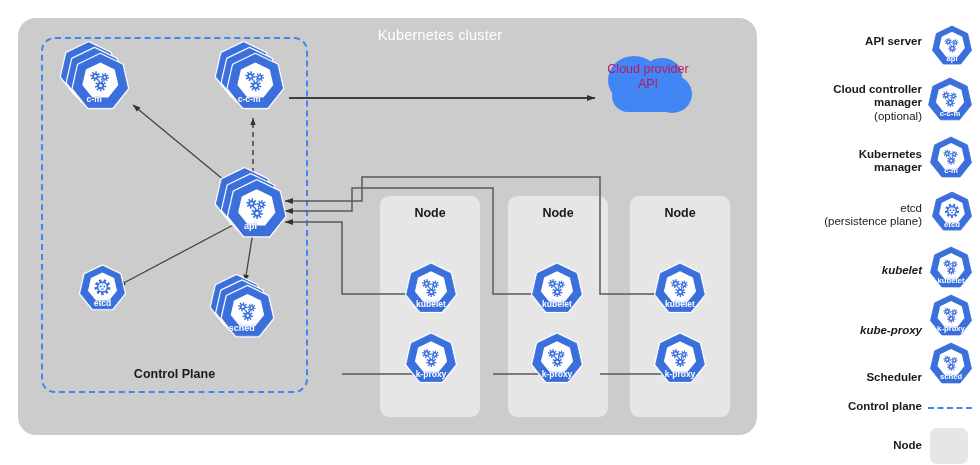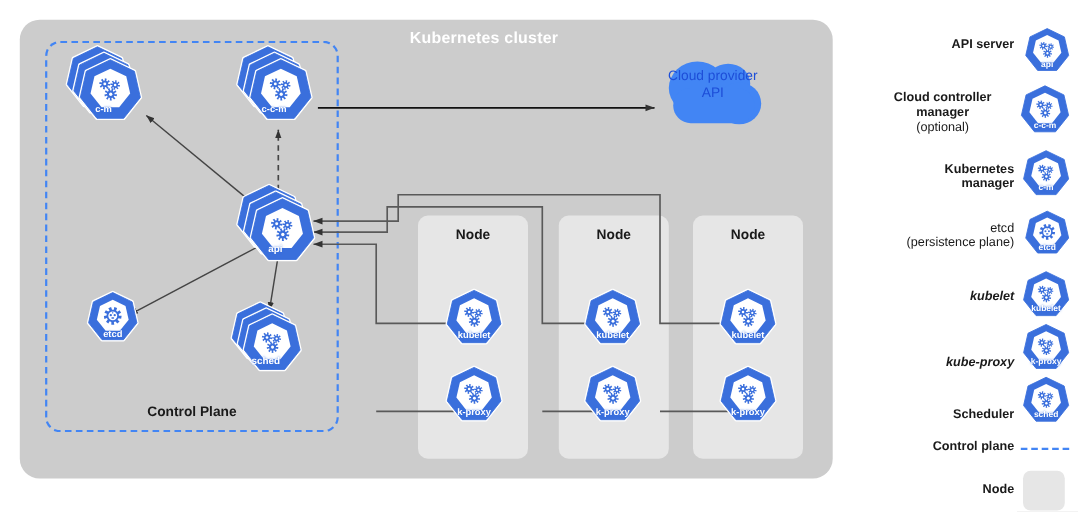--- a/index.html
+++ b/index.html
@@ -6,21 +6,21 @@
   html,body{margin:0;padding:0;background:#ffffff;}
   body{width:980px;height:465px;position:relative;overflow:hidden;
        font-family:"Liberation Sans","DejaVu Sans",sans-serif;}
 
   #stage{position:absolute;left:0;top:0;width:980px;height:465px;}
 
   
   .cluster-box{position:absolute;left:18px;top:18px;width:739px;height:417px;
        background:#cccccc;border-radius:18px;}
   .cluster-title{position:absolute;left:300px;top:27px;width:280px;text-align:center;
-       color:#ffffff;font-size:14.5px;font-weight:bold;letter-spacing:.2px;}
+       color:#ffffff;font-size:14.5px;font-weight:normal;letter-spacing:.2px;}
 
   .cp-box{position:absolute;left:41px;top:37px;width:267px;height:356px;
        border:2.5px dashed #4285f4;border-radius:14px;box-sizing:border-box;background:transparent;}
   .cp-label{position:absolute;left:41px;top:367px;width:267px;text-align:center;
        color:#1a1a1a;font-size:12.5px;font-weight:bold;}
 
   
   .node-box{position:absolute;top:196px;width:100px;height:221px;
        background:#e6e6e6;border-radius:9px;}
   .node-box .node-label{position:absolute;left:0;top:10px;width:100%;text-align:center;
@@ -30,21 +30,21 @@
   
   .comp{position:absolute;}
   .comp .stackwrap{position:relative;}
 
   .caption{position:absolute;left:0;width:100%;text-align:center;
        color:#ffffff;font-weight:bold;pointer-events:none;}
 
   
   .cloud-wrap{position:absolute;left:600px;top:46px;width:96px;height:80px;}
   .cloud-text{position:absolute;left:0;top:16px;width:96px;text-align:center;
-       color:#1d4ed8;font-size:12.5px;line-height:15px;}
+       color:#be185d;font-size:12.5px;line-height:15px;}
 
   
   .legend{position:absolute;left:786px;top:20px;width:194px;height:440px;}
   .leg-row{position:absolute;left:0;width:194px;}
   .leg-text{position:absolute;right:58px;text-align:right;color:#1a1a1a;font-size:11.5px;
        font-weight:bold;line-height:13.5px;width:130px;}
   .leg-text.light{font-weight:normal;}
   .leg-text .it{font-weight:normal;}
   .leg-text .itb{font-style:italic;font-weight:bold;}
   .leg-icon{position:absolute;right:8px;}
@@ -325,21 +325,21 @@
               <path d="M26.24,16.40L26.05,17.48L24.88,17.21L24.49,17.77L25.33,18.61L24.43,19.23L23.79,18.21L23.12,18.33L23.12,19.52L22.04,19.33L22.31,18.16L21.75,17.77L20.91,18.61L20.29,17.71L21.31,17.07L21.19,16.40L20.00,16.40L20.19,15.32L21.36,15.59L21.75,15.03L20.91,14.19L21.81,13.57L22.45,14.59L23.12,14.47L23.12,13.28L24.20,13.47L23.93,14.64L24.49,15.03L25.33,14.19L25.95,15.09L24.93,15.73L25.05,16.40Z" fill="#3a6fdc"></path>
               <circle cx="23.12" cy="16.4" r="0.81" fill="#ffffff"></circle>
               <path d="M24.32,22.40L24.12,23.66L22.59,23.35L22.18,24.03L23.37,25.02L22.40,25.86L21.43,24.63L20.68,24.89L20.95,26.42L19.67,26.44L19.71,24.87L18.98,24.59L18.20,25.93L17.21,25.13L18.25,23.96L17.86,23.27L16.41,23.80L16.16,22.54L17.71,22.31L17.86,21.53L16.41,21.00L17.02,19.89L18.36,20.71L18.98,20.21L18.20,18.87L19.39,18.41L19.89,19.90L20.68,19.91L20.95,18.38L22.16,18.80L21.58,20.25L22.18,20.77L23.37,19.78L24.02,20.87L22.65,21.62L22.77,22.40Z" fill="#3a6fdc"></path>
               <circle cx="20.24" cy="22.4" r="1.06" fill="#ffffff"></circle>
             </svg>
             <div class="caption" style="top:28.0px;font-size:7.7px;text-shadow:0 0 2px #3a6fdc;">api</div>
           </div>
         </div>
       </div>
       <div class="leg-row" style="top: 58px;">
-        <div class="leg-text" style="top: 4.75px; text-align: center;"><span>Cloud controller</span><br><span>manager</span><br><span class="it">(optional)</span></div>
+        <div class="leg-text" style="top: 4.75px;"><span>Cloud controller</span><br><span>manager</span><br><span class="it">(optional)</span></div>
         <div class="leg-icon" style="top: 0px;">
           <div class="stackwrap" style="width:44.0px;height:44.0px;">
             <svg width="44.0" height="44.0" viewBox="0 0 44.0 44.0" style="display:block;overflow:visible">
               <path d="M22.00,0.00 L39.20,8.28 L43.45,26.90 L31.55,41.82 L12.45,41.82 L0.55,26.90 L4.80,8.28 Z" fill="#ffffff" stroke="#ffffff" stroke-width="3.2" stroke-linejoin="round"></path>
               <path d="M22.00,0.00 L39.20,8.28 L43.45,26.90 L31.55,41.82 L12.45,41.82 L0.55,26.90 L4.80,8.28 Z" fill="#3a6fdc" stroke="#3a6fdc" stroke-width="0.8" stroke-linejoin="round"></path>
               <path d="M22.00,6.38 L33.35,11.85 L36.16,24.13 L28.30,33.98 L15.70,33.98 L7.84,24.13 L10.65,11.85 Z" fill="#ffffff"></path>
               <path d="M22.00,17.25L21.76,18.62L20.27,18.28L19.78,18.98L20.84,20.05L19.70,20.84L18.89,19.55L18.04,19.70L18.04,21.21L16.67,20.96L17.01,19.48L16.30,18.98L15.24,20.05L14.44,18.91L15.74,18.10L15.58,17.25L14.08,17.25L14.32,15.88L15.81,16.22L16.30,15.51L15.24,14.45L16.38,13.65L17.19,14.94L18.04,14.79L18.04,13.29L19.41,13.53L19.07,15.02L19.78,15.51L20.84,14.45L21.64,15.59L20.34,16.40L20.50,17.25Z" fill="#3a6fdc"></path>
               <circle cx="18.04" cy="17.248" r="1.03" fill="#ffffff"></circle>
               <path d="M28.86,18.04L28.65,19.23L27.36,18.93L26.94,19.54L27.86,20.47L26.87,21.16L26.17,20.04L25.43,20.17L25.43,21.47L24.24,21.26L24.54,19.97L23.93,19.54L23.01,20.47L22.32,19.48L23.44,18.78L23.30,18.04L22.00,18.04L22.21,16.85L23.50,17.15L23.93,16.54L23.01,15.61L24.00,14.92L24.70,16.04L25.43,15.91L25.43,14.61L26.62,14.82L26.32,16.11L26.94,16.54L27.86,15.61L28.55,16.60L27.43,17.30L27.56,18.04Z" fill="#3a6fdc"></path>
               <circle cx="25.432" cy="18.04" r="0.89" fill="#ffffff"></circle>

